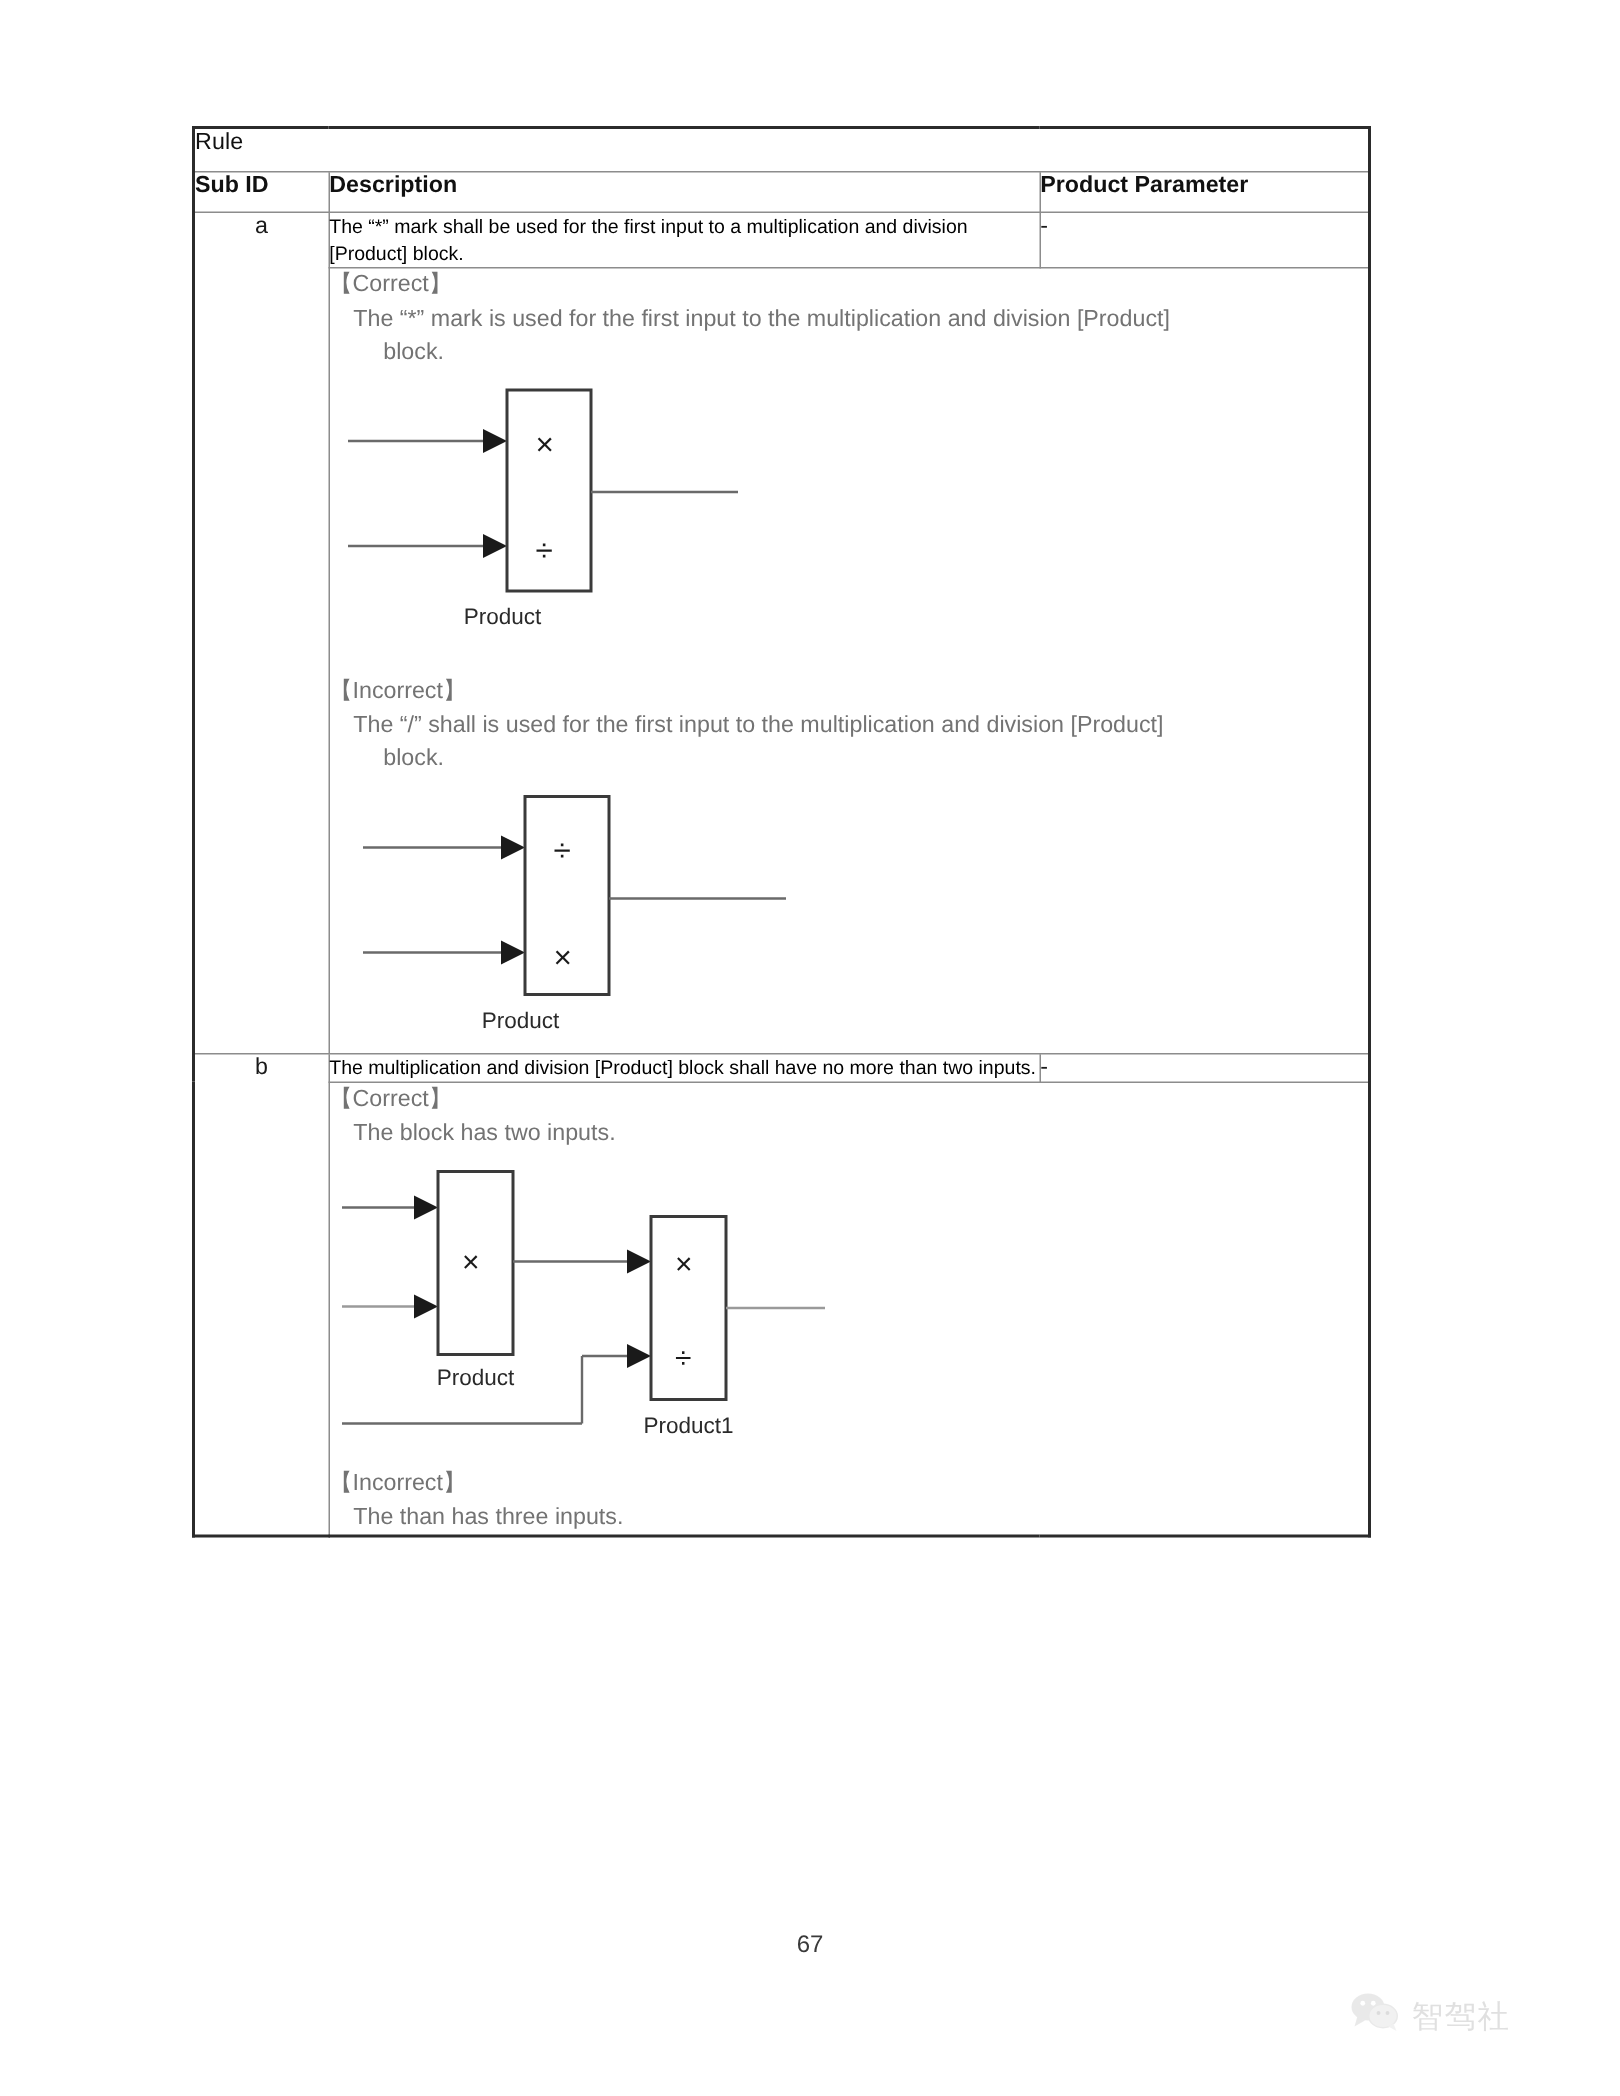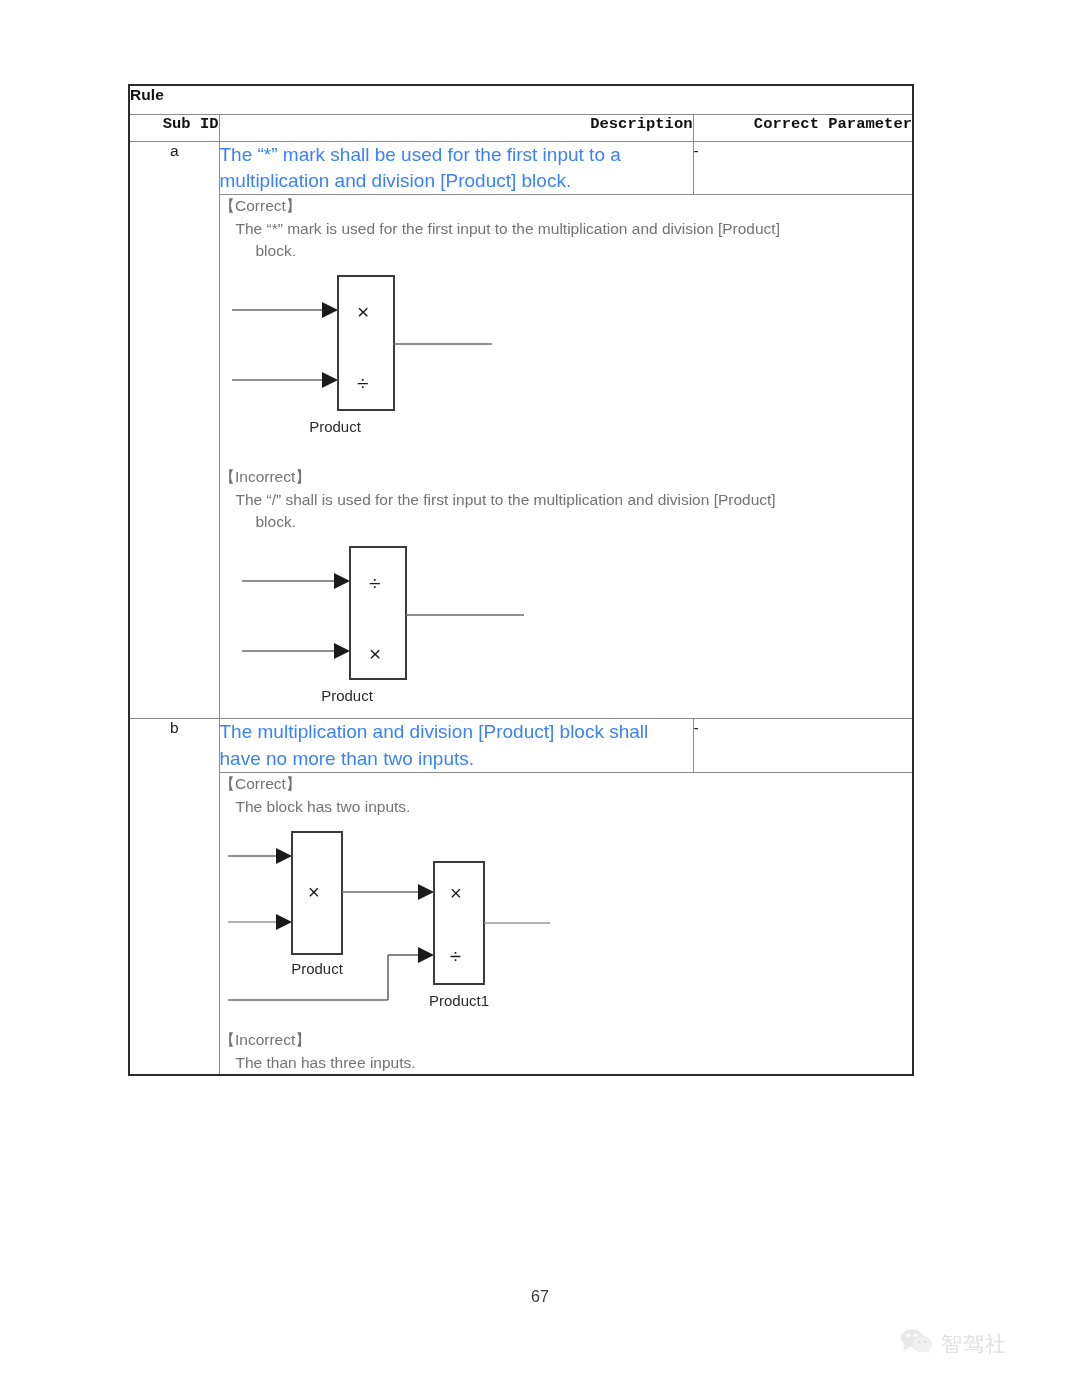--- a/index.html
+++ b/index.html
@@ -34,53 +34,52 @@
     table-layout: fixed;
   }
   .rule-table td, .rule-table th {
     border: 1px solid #8c8c8c;
     padding: 0;
     vertical-align: top;
     background: #ffffff;
   }
   .hdr-band {
     background: #fad4b6;
-    font-weight: bold;
+    font-weight: normal;
     font-size: 15.5px;
     color: #111;
     height: 28px;
     padding: 2px 0 2px 9px;
     letter-spacing: .1px;
   }
   .hdr-cell {
     background: #fad4b6;
     font-weight: bold;
     font-size: 15.5px;
     color: #111;
-    text-align: right;
+    text-align: left;
     height: 26px;
     padding: 2px 0;
-    font-family: Liberation Mono, monospace;
   }
 
   .col-subid { width: 90px; }
   .col-desc  { width: 474px; }
   .col-param { width: 220px; }
 
   .subid-cell {
     text-align: center;
     font-size: 15.5px;
     padding-top: 6px;
     color: #1a1a1a;
   }
   .desc-cell {
-    font-size: 19px;
+    font-size: 13px;
     line-height: 1.38;
     padding: 5px 8px 7px 6px;
-    color: #3b82f6;
+    color: #000000;
   }
   .param-cell {
     font-size: 15.5px;
     padding: 5px 8px 7px 8px;
     color: #1a1a1a;
   }
   .example-cell {
     font-size: 15.5px;
     line-height: 1.42;
     padding: 8px 10px 10px 8px;
@@ -133,21 +132,21 @@
     </colgroup>
     <tbody>
 
       <tr>
         <td class="hdr-band" colspan="3">Rule</td>
       </tr>
 
       <tr>
         <td class="hdr-cell">Sub ID</td>
         <td class="hdr-cell">Description</td>
-        <td class="hdr-cell">Correct Parameter</td>
+        <td class="hdr-cell">Product Parameter</td>
       </tr>
 
       <tr>
         <td class="subid-cell" rowspan="2">a</td>
         <td class="desc-cell">The “*” mark shall be used for the first input to a multiplication and division [Product] block.</td>
         <td class="param-cell">-</td>
       </tr>
 
       <tr>
         <td class="example-cell" colspan="2">

